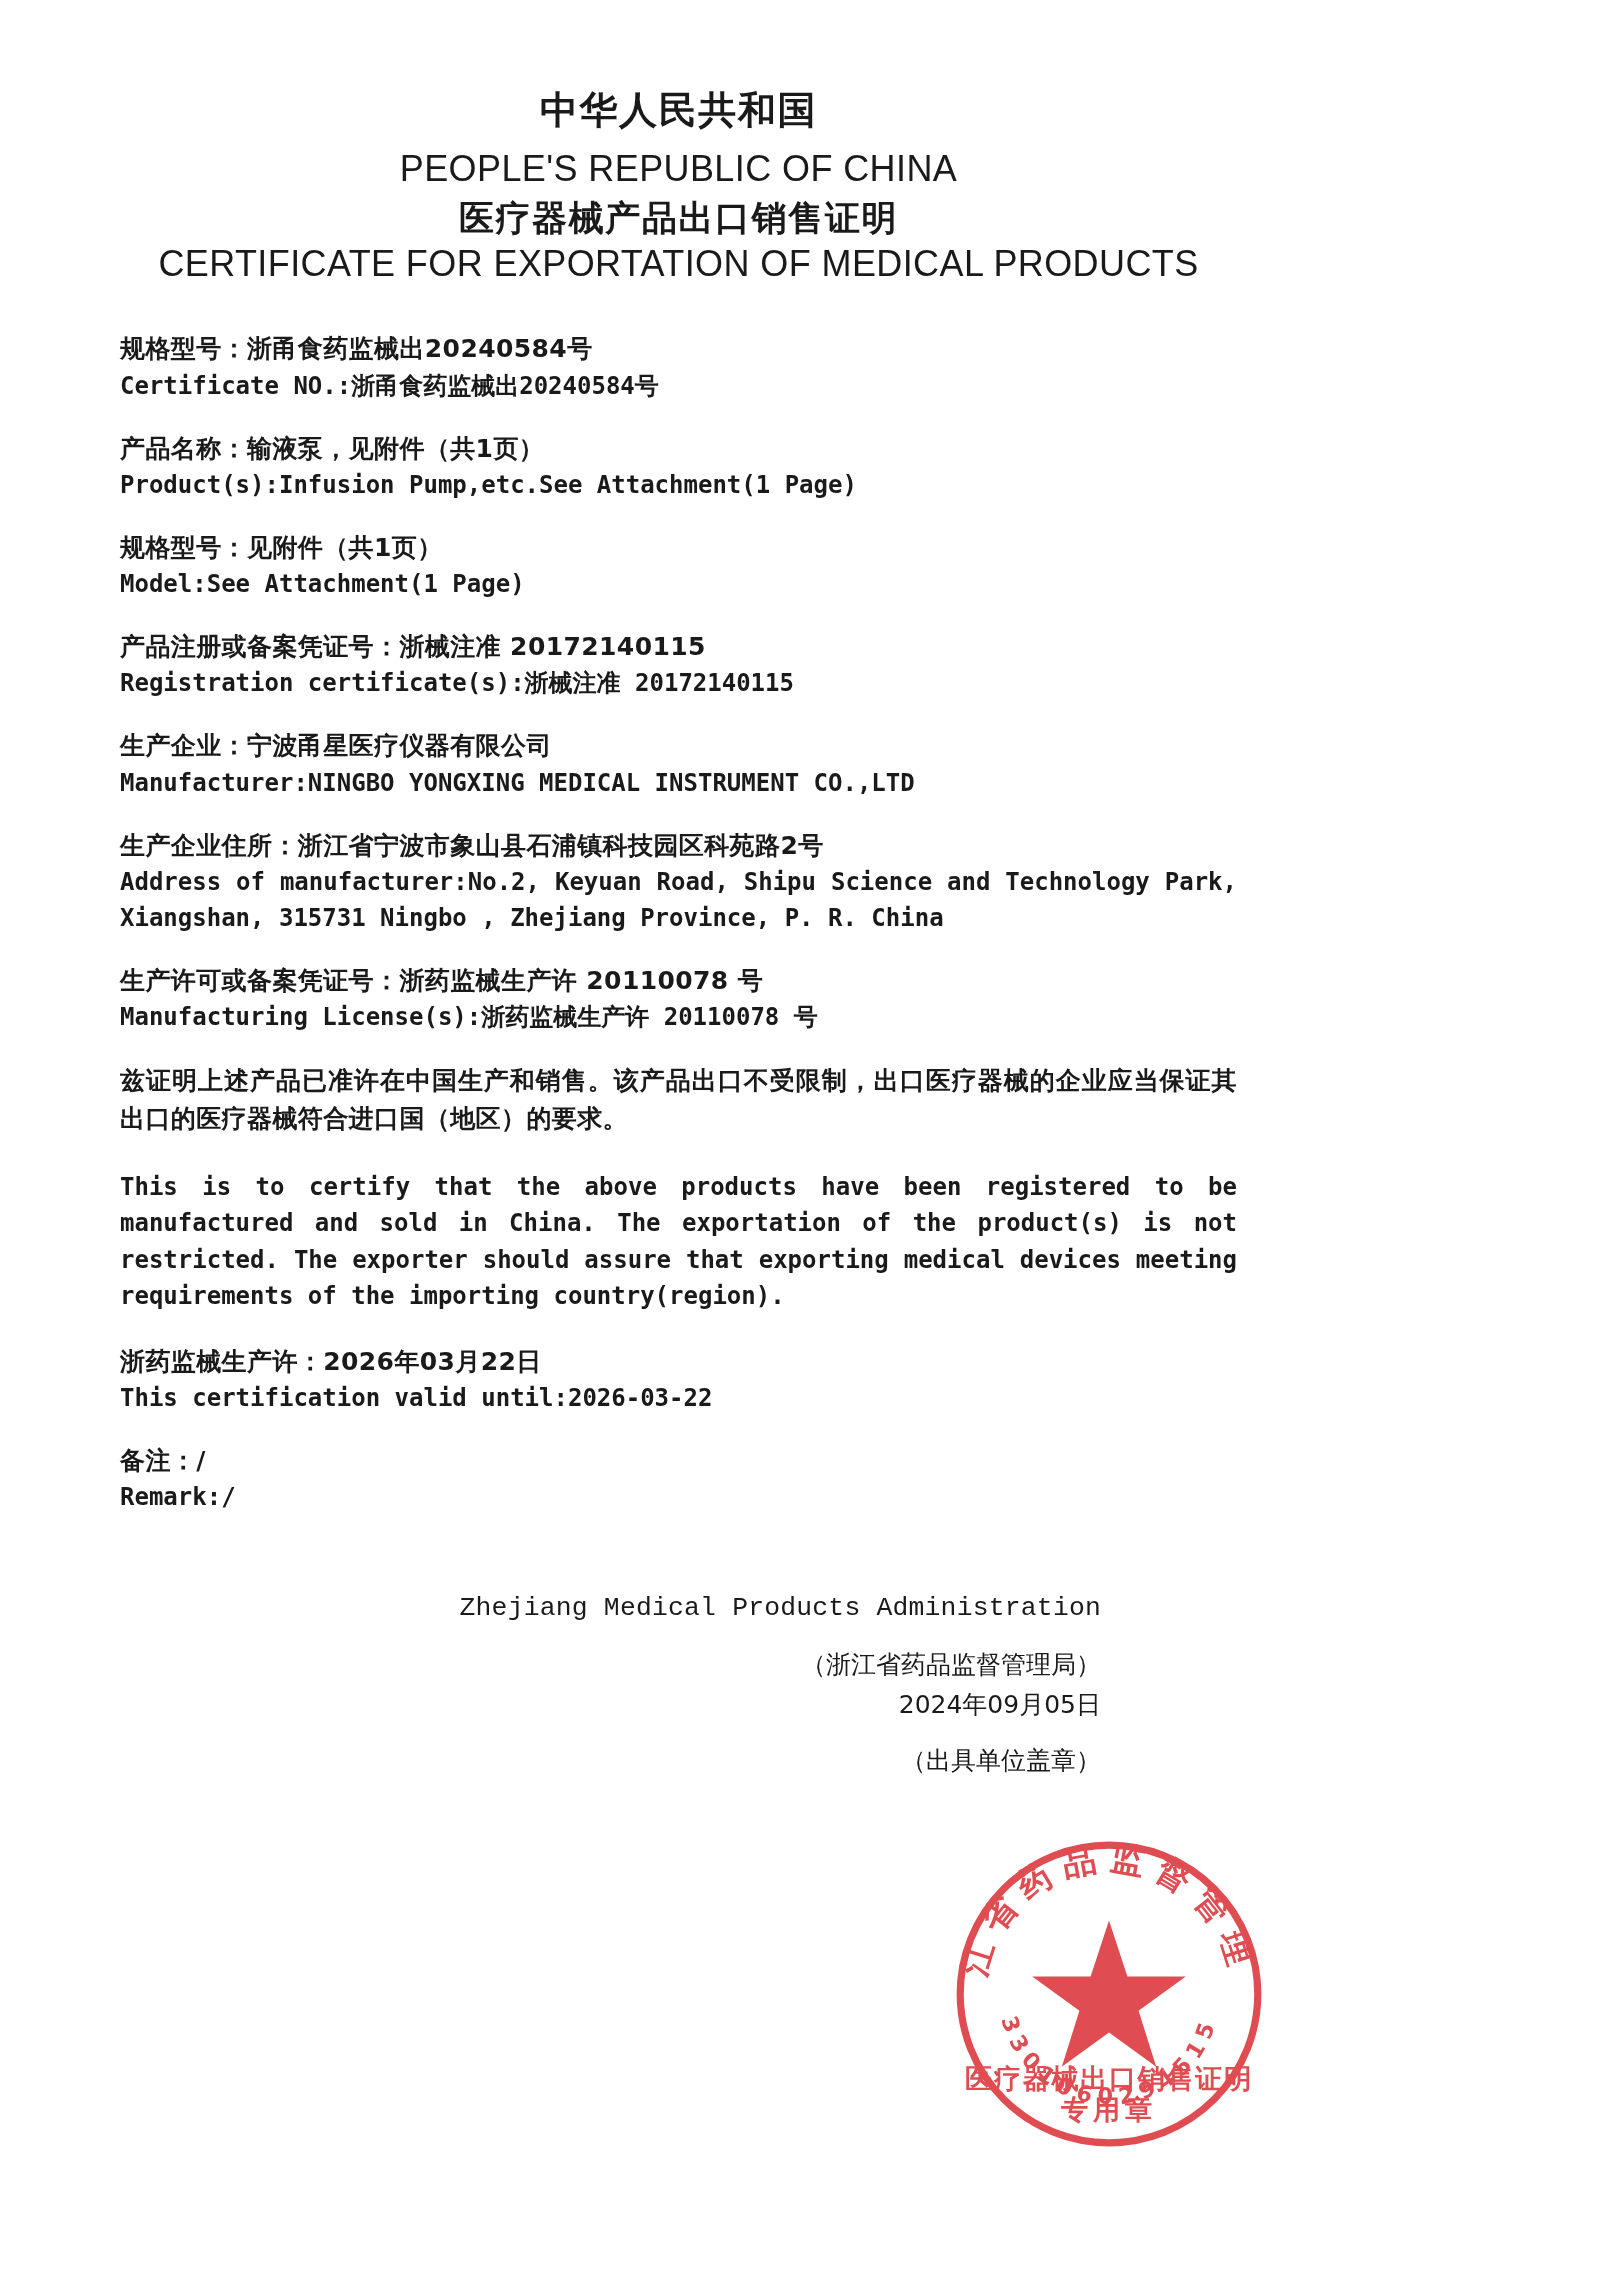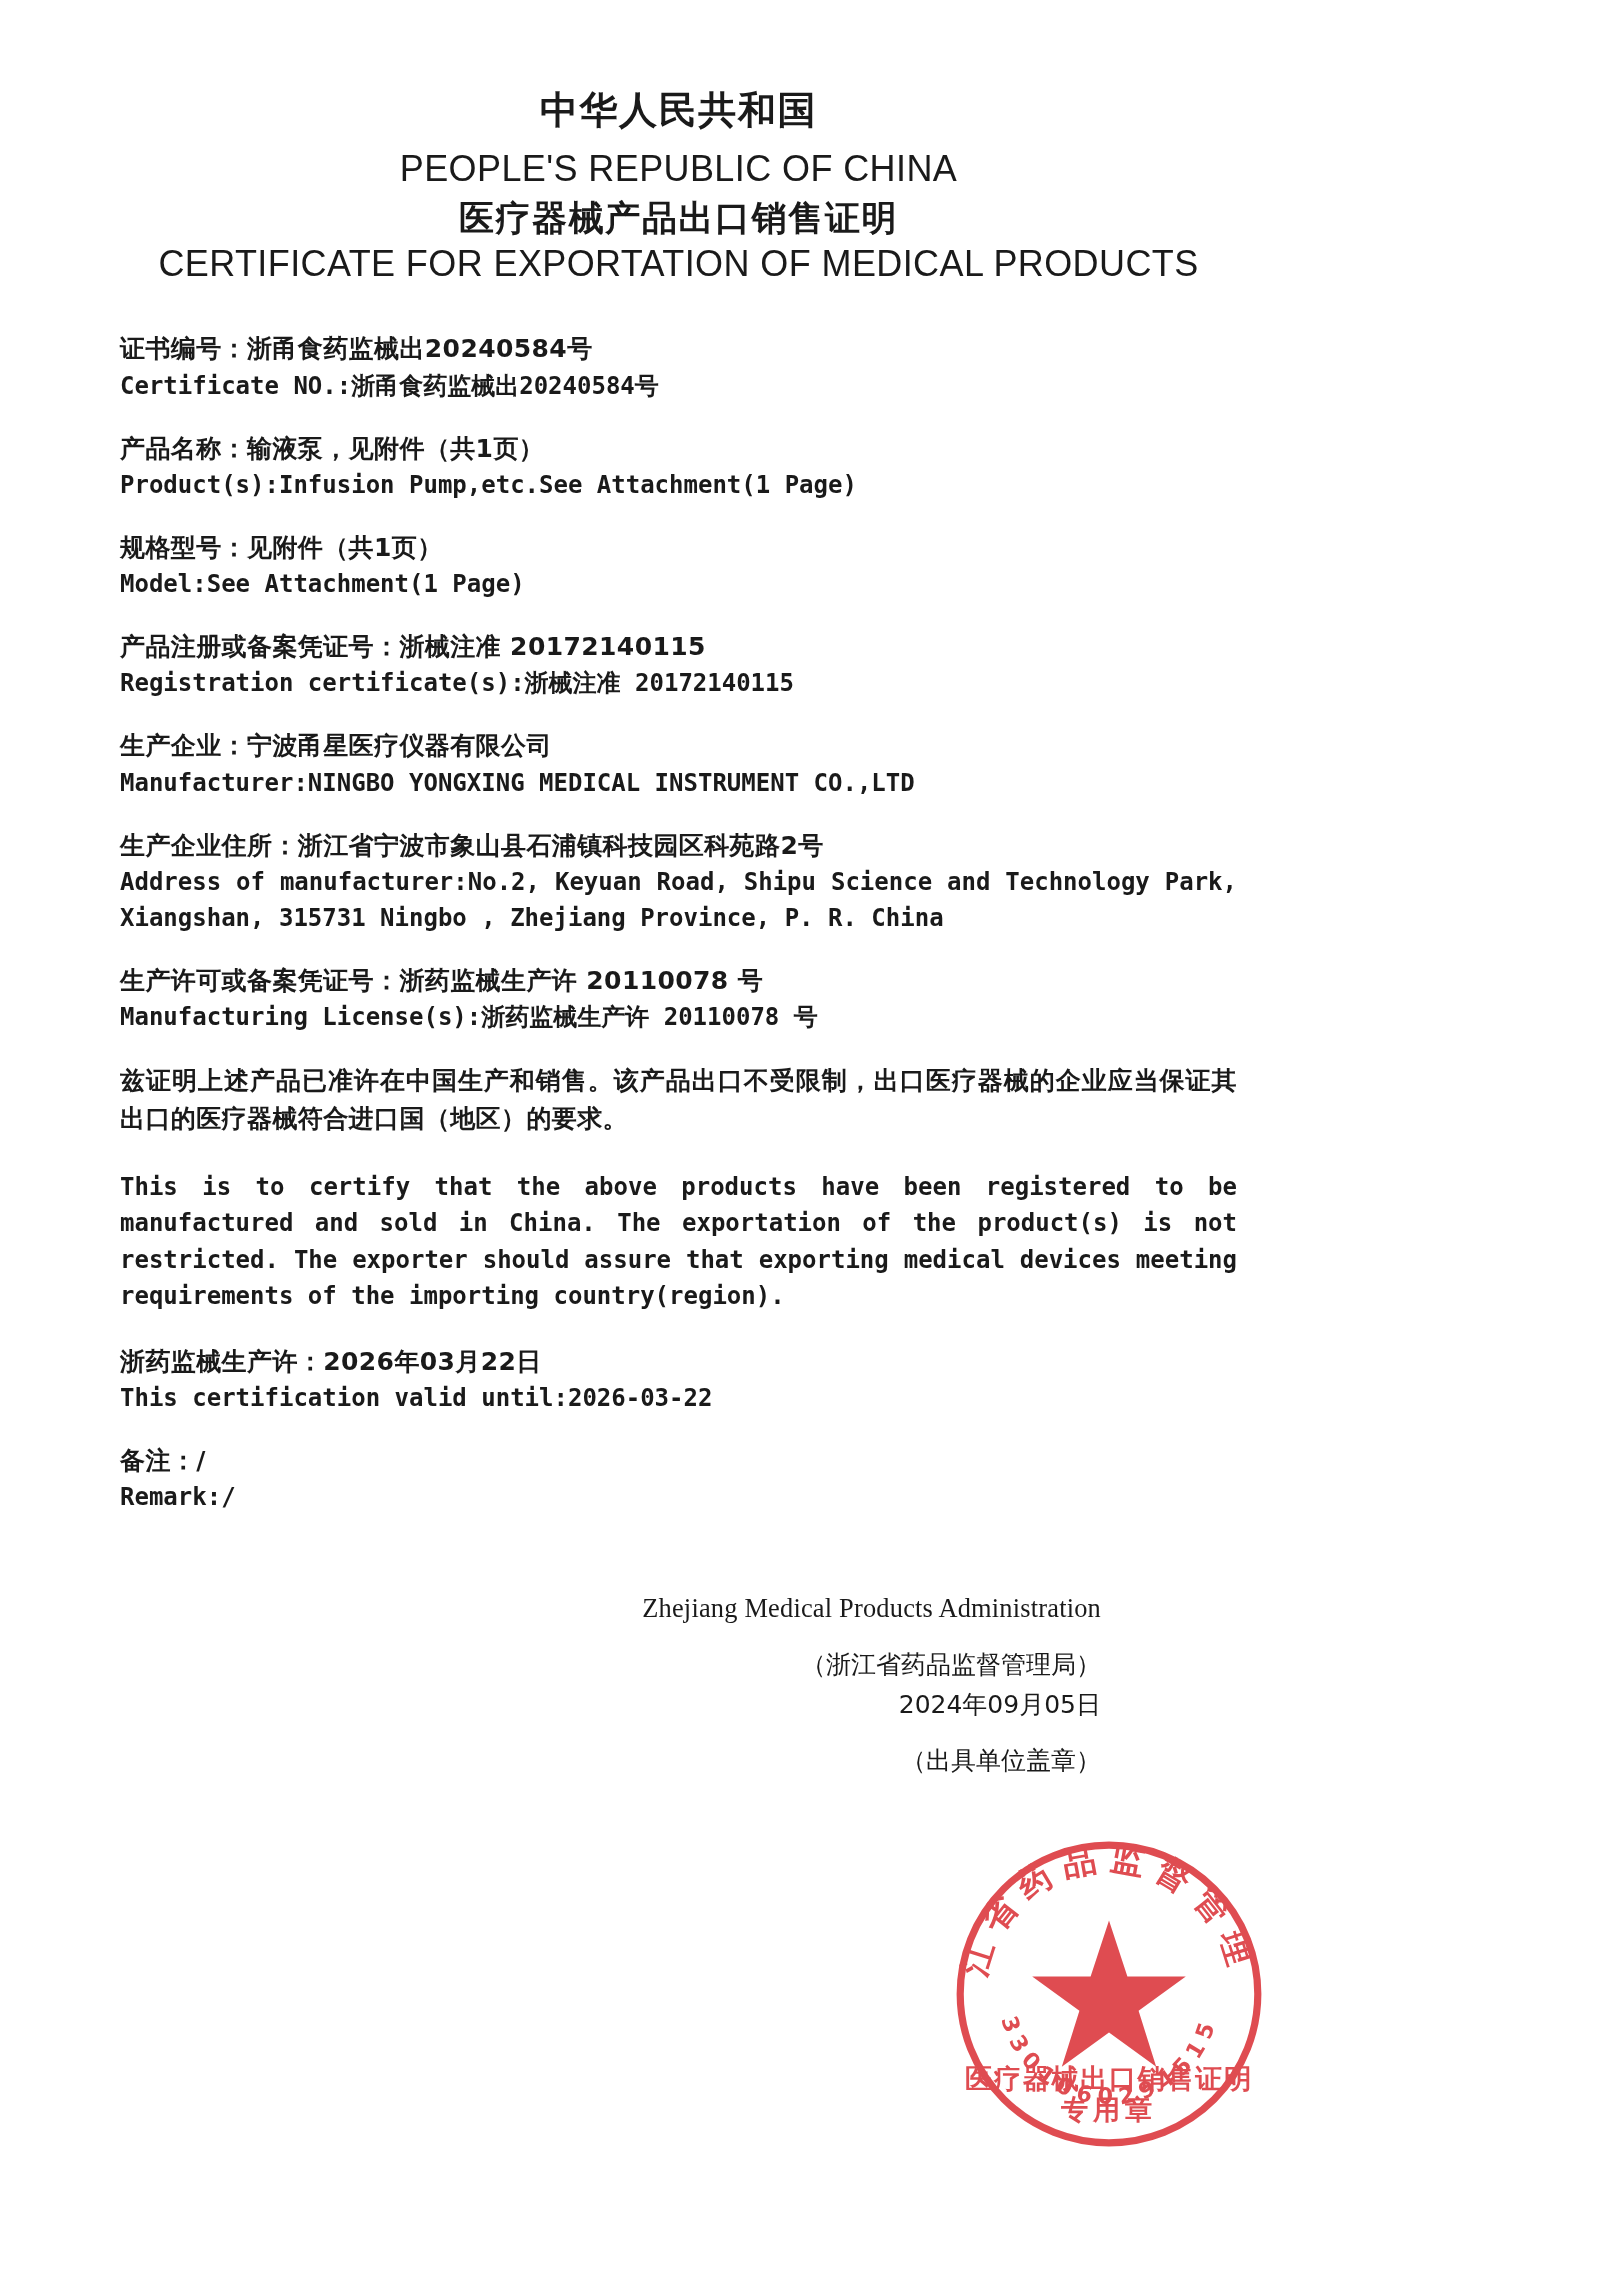--- a/index.html
+++ b/index.html
@@ -97,21 +97,21 @@
   }
 
   
   .sign-block {
     margin-top: 74px;
     text-align: right;
     position: relative;
     padding-right: 136px;
   }
   .sign-en {
-    font-family: Liberation Serif, serif;
+    font-family: Liberation Mono, monospace;
     font-size: 26.4px;
     line-height: 1.5;
     letter-spacing: 0.2px;
   }
   .sign-cn {
     font-family: "DejaVu Sans", sans-serif;
     font-size: 25px;
     line-height: 1.6;
     margin-top: 16px;
   }
@@ -138,21 +138,21 @@
 <div class="page">
 
   <div class="header">
     <div class="line h-cn1">中华人民共和国</div>
     <div class="line h-en1">PEOPLE'S REPUBLIC OF CHINA</div>
     <div class="line h-cn2">医疗器械产品出口销售证明</div>
     <div class="line h-en2">CERTIFICATE FOR EXPORTATION OF MEDICAL PRODUCTS</div>
   </div>
 
   <div class="field">
-    <div class="cn">证书编号：浙甬食药监械出20240584号</div>
+    <div class="cn">规格型号：浙甬食药监械出20240584号</div>
     <div class="en">Certificate  NO.:浙甬食药监械出20240584号</div>
   </div>
 
   <div class="field">
     <div class="cn">产品名称：输液泵，见附件（共1页）</div>
     <div class="en">Product(s):Infusion Pump,etc.See Attachment(1 Page)</div>
   </div>
 
   <div class="field">
     <div class="cn">规格型号：见附件（共1页）</div>

